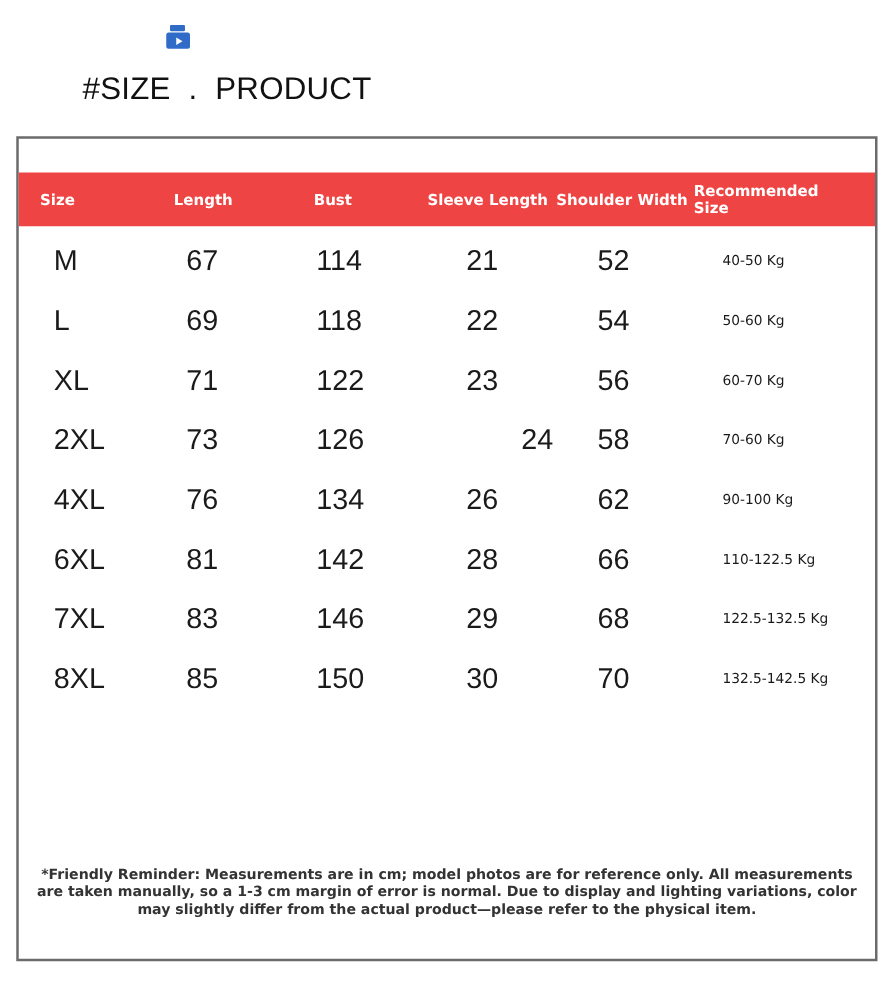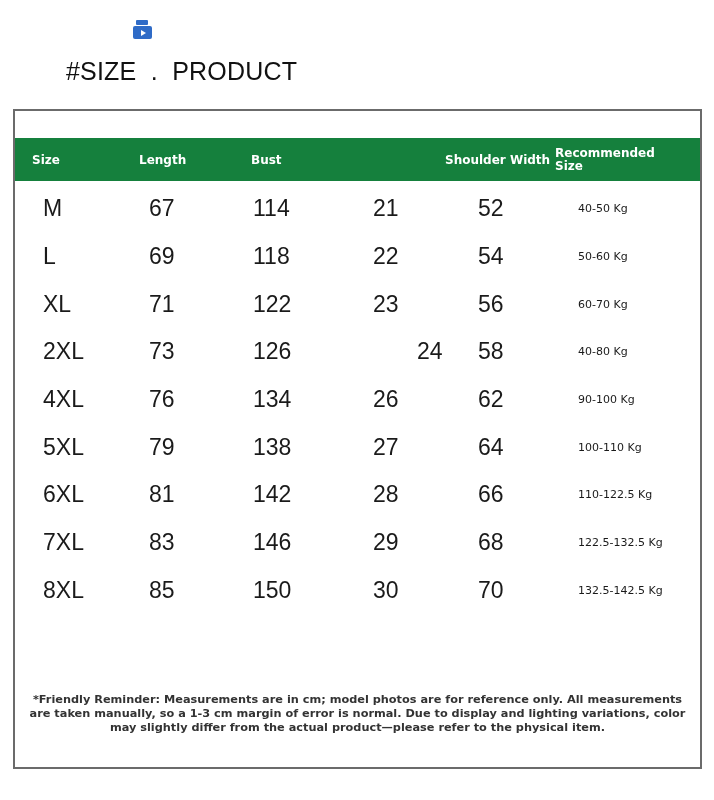--- a/index.html
+++ b/index.html
@@ -11,21 +11,21 @@
   .icon-wrap .body { position: absolute; left: 2px; top: 8px; width: 19px; height: 13px; background: #2f6bc7; border-radius: 2px; }
   .icon-wrap .play { position: absolute; left: 10px; top: 12px; width: 0; height: 0;
     border-left: 5px solid #ffffff; border-top: 3px solid transparent; border-bottom: 3px solid transparent; }
 
   .title { position: absolute; left: 66px; top: 57px; font-family: "Liberation Sans", sans-serif;
     font-size: 25px; color: #111; letter-spacing: 0.2px; white-space: pre; }
 
   .frame { position: absolute; left: 13px; top: 109px; width: 689px; height: 660px;
     border: 2px solid #6b6b6b; background: #ffffff; }
 
-  .header { position: absolute; left: 0; top: 27px; width: 685px; height: 43px; background: #15803d;
+  .header { position: absolute; left: 0; top: 27px; width: 685px; height: 43px; background: #ef4444;
     color: #ffffff; font-weight: bold; font-size: 12px; }
   .header .h { position: absolute; top: 0; height: 43px; display: flex; align-items: center; white-space: nowrap; }
   .header .h.rec { line-height: 13px; white-space: normal; width: 110px; }
 
   .rows { position: absolute; left: 0; top: 74px; width: 685px; }
   .row { position: relative; height: 47.7px; }
   .cell { position: absolute; top: 0; height: 47.7px; display: flex; align-items: center;
     font-family: "Liberation Sans", sans-serif; font-size: 23px; color: #1a1a1a; }
   .cell.rec { font-family: "DejaVu Sans", sans-serif; font-size: 11px; font-weight: normal; }
 
@@ -41,20 +41,21 @@
   <div class="play"></div>
 </div>
 
 <div class="title">#SIZE  .  PRODUCT</div>
 
 <div class="frame">
   <div class="header">
     <div class="h" style="left:17px">Size</div>
     <div class="h" style="left:124px">Length</div>
     <div class="h" style="left:236px">Bust</div>
+    <div class="h" style="left:327px">Sleeve Length</div>
     <div class="h" style="left:430px">Shoulder Width</div>
     <div class="h rec" style="left:540px">Recommended Size</div>
   </div>
 
   <div class="rows" id="rows">
       <div class="row">
         <div class="cell " style="left: 28px;">M</div>
         <div class="cell " style="left: 134px;">67</div>
         <div class="cell " style="left: 238px;">114</div>
         <div class="cell " style="left: 358px; text-align: right;">21</div>
@@ -76,37 +77,29 @@
         <div class="cell " style="left: 358px;">23</div>
         <div class="cell " style="left: 463px;">56</div>
         <div class="cell rec" style="left: 563px;">60-70 Kg</div>
       </div>
       <div class="row">
         <div class="cell " style="left: 28px;">2XL</div>
         <div class="cell " style="left: 134px;">73</div>
         <div class="cell " style="left: 238px;">126</div>
         <div class="cell " style="left: 358px; margin-left: 44px;">24</div>
         <div class="cell " style="left: 463px;">58</div>
-        <div class="cell rec" style="left: 563px;">40-80 Kg</div>
+        <div class="cell rec" style="left: 563px;">70-60 Kg</div>
       </div>
       <div class="row">
         <div class="cell " style="left: 28px;">4XL</div>
         <div class="cell " style="left: 134px;">76</div>
         <div class="cell " style="left: 238px;">134</div>
         <div class="cell " style="left: 358px;">26</div>
         <div class="cell " style="left: 463px;">62</div>
         <div class="cell rec" style="left: 563px;">90-100 Kg</div>
-      </div>
-      <div class="row">
-        <div class="cell " style="left: 28px;">5XL</div>
-        <div class="cell " style="left: 134px;">79</div>
-        <div class="cell " style="left: 238px;">138</div>
-        <div class="cell " style="left: 358px;">27</div>
-        <div class="cell " style="left: 463px;">64</div>
-        <div class="cell rec" style="left: 563px;">100-110 Kg</div>
       </div>
       <div class="row">
         <div class="cell " style="left: 28px;">6XL</div>
         <div class="cell " style="left: 134px;">81</div>
         <div class="cell " style="left: 238px;">142</div>
         <div class="cell " style="left: 358px;">28</div>
         <div class="cell " style="left: 463px;">66</div>
         <div class="cell rec" style="left: 563px;">110-122.5 Kg</div>
       </div>
       <div class="row">

